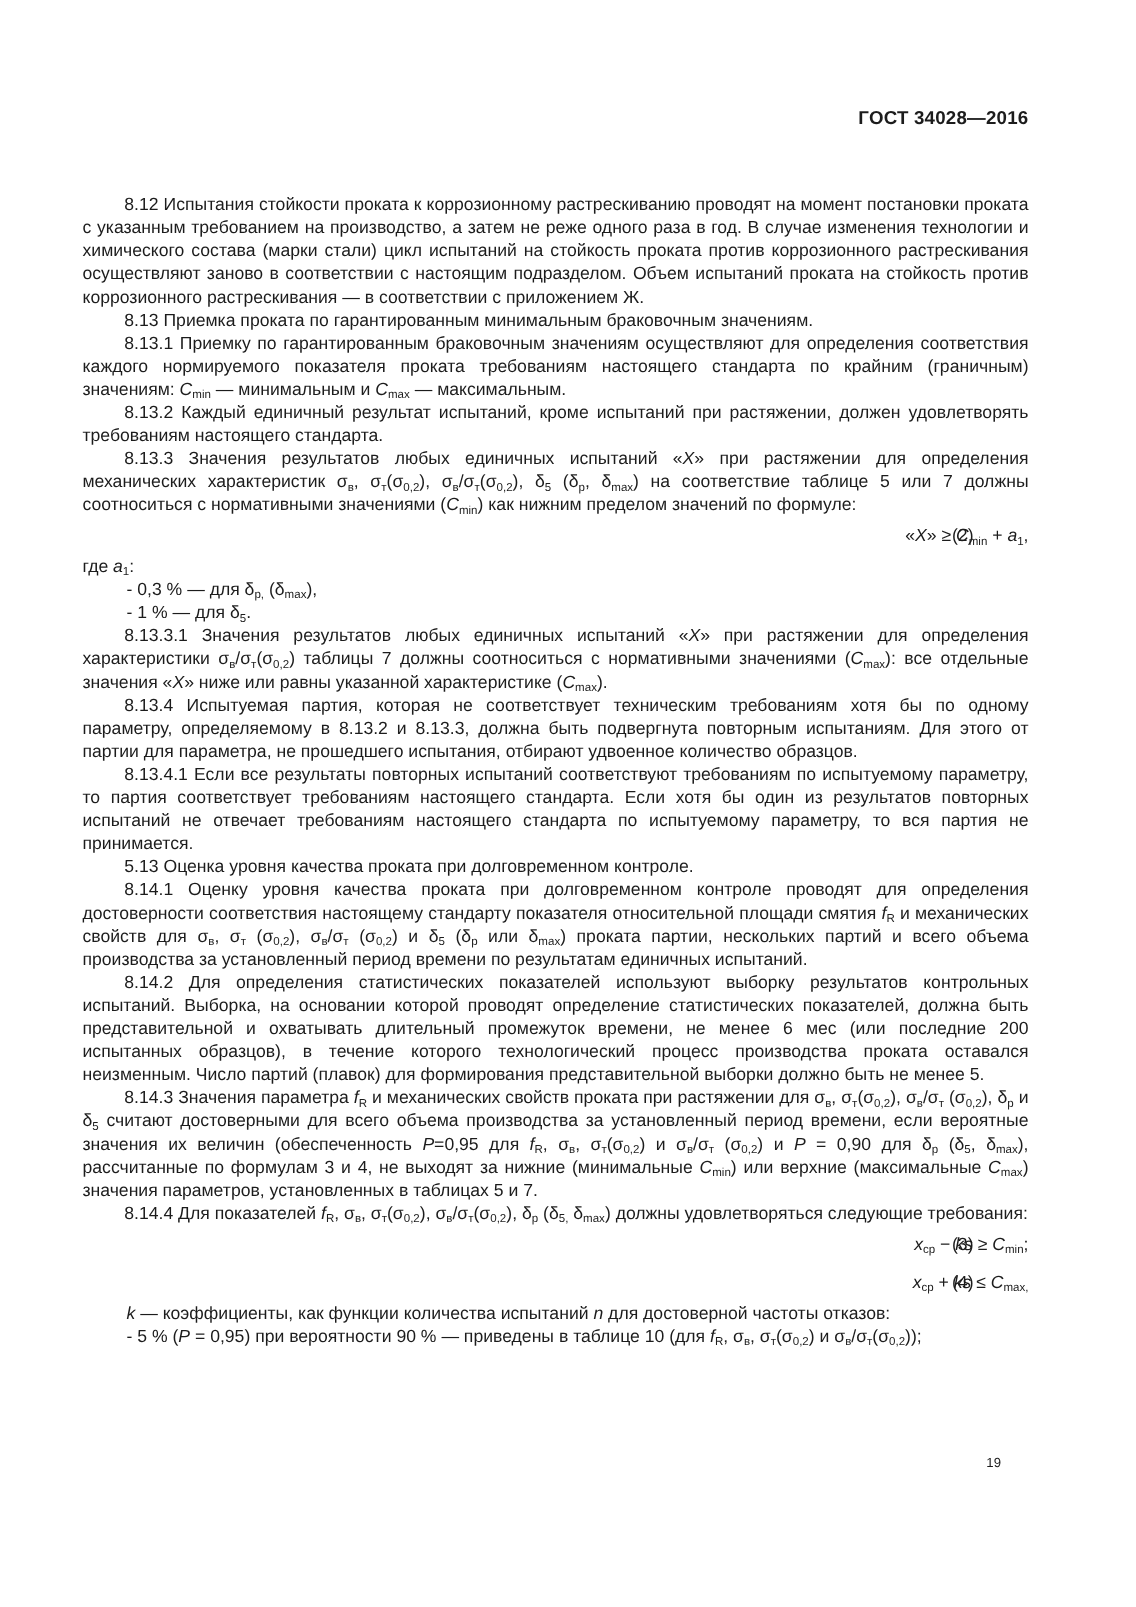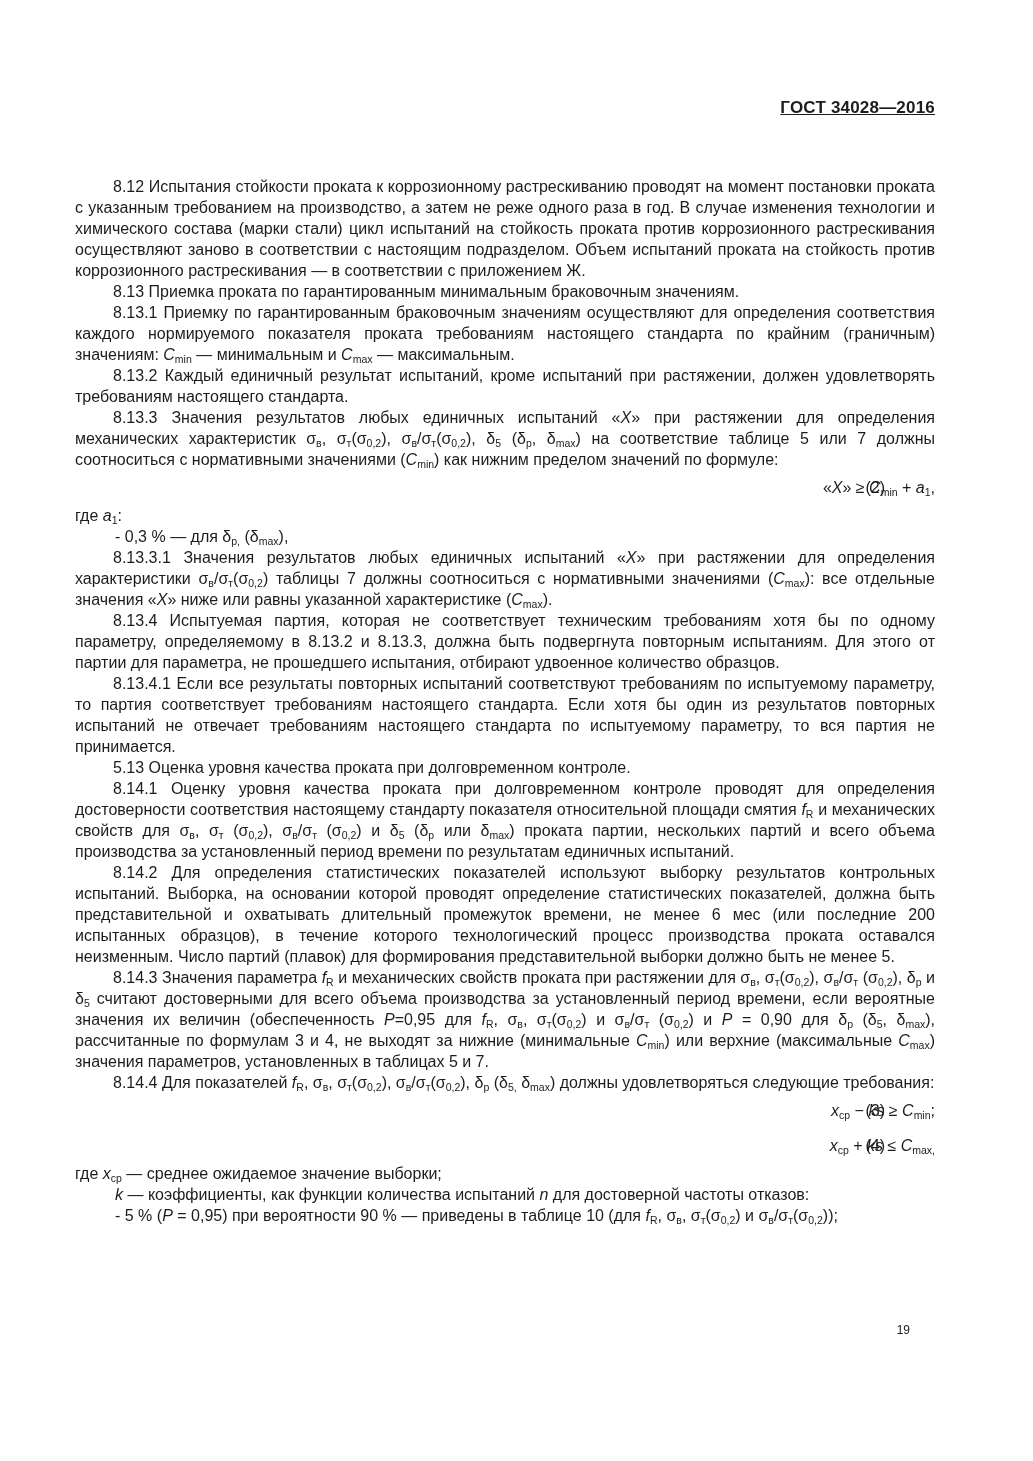--- a/index.html
+++ b/index.html
@@ -9,21 +9,20 @@
     background:#ffffff;
     font-family:"Liberation Sans", sans-serif;
     color:#1c1c1c;
     overflow:hidden;
   }
   .header{
     position:absolute;
     top:98px;right:98px;
     font-size:17px;font-weight:bold;
     letter-spacing:.2px;
-    text-decoration:underline;
   }
   .content{
     position:absolute;
     top:141px;left:75px;
     width:860px;
     font-size:16px;
     line-height:21px;
     margin-top:35px;
   }
   .para{text-align:justify;}
@@ -56,28 +55,28 @@
   <div class="header">ГОСТ 34028—2016</div>
   <div class="content" id="content">
       <div class="para indent">8.12 Испытания стойкости проката к коррозионному растрескиванию проводят на момент постановки проката с указанным требованием на производство, а затем не реже одного раза в год. В случае изменения технологии и химического состава (марки стали) цикл испытаний на стойкость проката против коррозионного растрескивания осуществляют заново в соответствии с настоящим подразделом. Объем испытаний проката на стойкость против коррозионного растрескивания — в соответствии с приложением Ж.</div>
       <div class="para indent">8.13 Приемка проката по гарантированным минимальным браковочным значениям.</div>
       <div class="para indent">8.13.1 Приемку по гарантированным браковочным значениям осуществляют для определения соответствия каждого нормируемого показателя проката требованиям настоящего стандарта по крайним (граничным) значениям: <i>C</i><sub>min</sub> — минимальным и <i>C</i><sub>max</sub> — максимальным.</div>
       <div class="para indent">8.13.2 Каждый единичный результат испытаний, кроме испытаний при растяжении, должен удовлетворять требованиям настоящего стандарта.</div>
       <div class="para indent">8.13.3 Значения результатов любых единичных испытаний «<i>X</i>» при растяжении для определения механических характеристик σ<sub>в</sub>, σ<sub>т</sub>(σ<sub>0,2</sub>), σ<sub>в</sub>/σ<sub>т</sub>(σ<sub>0,2</sub>), δ<sub>5</sub> (δ<sub>р</sub>, δ<sub>max</sub>) на соответствие таблице 5 или 7 должны соотноситься с нормативными значениями (<i>C</i><sub>min</sub>) как нижним пределом значений по формуле:</div>
       <div class="formula"><span class="expr">«<i>X</i>» ≥ <i>C</i><sub>min</sub> + <i>a</i><sub>1</sub>,</span><span class="fnum">(2)</span></div>
       <div class="para plain">где <i>a</i><sub>1</sub>:</div>
       <div class="para hang">- 0,3 % — для δ<sub>р,</sub> (δ<sub>max</sub>),</div>
+      <div class="para hang">- 1 % — для δ<sub>5</sub>.</div>
       <div class="para indent">8.13.3.1 Значения результатов любых единичных испытаний «<i>X</i>» при растяжении для определения характеристики σ<sub>в</sub>/σ<sub>т</sub>(σ<sub>0,2</sub>) таблицы 7 должны соотноситься с нормативными значениями (<i>C</i><sub>max</sub>): все отдельные значения «<i>X</i>» ниже или равны указанной характеристике (<i>C</i><sub>max</sub>).</div>
       <div class="para indent">8.13.4 Испытуемая партия, которая не соответствует техническим требованиям хотя бы по одному параметру, определяемому в 8.13.2 и 8.13.3, должна быть подвергнута повторным испытаниям. Для этого от партии для параметра, не прошедшего испытания, отбирают удвоенное количество образцов.</div>
       <div class="para indent">8.13.4.1 Если все результаты повторных испытаний соответствуют требованиям по испытуемому параметру, то партия соответствует требованиям настоящего стандарта. Если хотя бы один из результатов повторных испытаний не отвечает требованиям настоящего стандарта по испытуемому параметру, то вся партия не принимается.</div>
       <div class="para indent">5.13 Оценка уровня качества проката при долговременном контроле.</div>
       <div class="para indent">8.14.1 Оценку уровня качества проката при долговременном контроле проводят для определения достоверности соответствия настоящему стандарту показателя относительной площади смятия <i>f</i><sub>R</sub> и механических свойств для σ<sub>в</sub>, σ<sub>т</sub> (σ<sub>0,2</sub>), σ<sub>в</sub>/σ<sub>т</sub> (σ<sub>0,2</sub>) и δ<sub>5</sub> (δ<sub>р</sub> или δ<sub>max</sub>) проката партии, нескольких партий и всего объема производства за установленный период времени по результатам единичных испытаний.</div>
       <div class="para indent">8.14.2 Для определения статистических показателей используют выборку результатов контрольных испытаний. Выборка, на основании которой проводят определение статистических показателей, должна быть представительной и охватывать длительный промежуток времени, не менее 6 мес (или последние 200 испытанных образцов), в течение которого технологический процесс производства проката оставался неизменным. Число партий (плавок) для формирования представительной выборки должно быть не менее 5.</div>
       <div class="para indent">8.14.3 Значения параметра <i>f</i><sub>R</sub> и механических свойств проката при растяжении для σ<sub>в</sub>, σ<sub>т</sub>(σ<sub>0,2</sub>), σ<sub>в</sub>/σ<sub>т</sub> (σ<sub>0,2</sub>), δ<sub>р</sub> и δ<sub>5</sub> считают достоверными для всего объема производства за установленный период времени, если вероятные значения их величин (обеспеченность <i>P</i>=0,95 для <i>f</i><sub>R</sub>, σ<sub>в</sub>, σ<sub>т</sub>(σ<sub>0,2</sub>) и σ<sub>в</sub>/σ<sub>т</sub> (σ<sub>0,2</sub>) и <i>P</i> = 0,90 для δ<sub>р</sub> (δ<sub>5</sub>, δ<sub>max</sub>), рассчитанные по формулам 3 и 4, не выходят за нижние (минимальные <i>C</i><sub>min</sub>) или верхние (максимальные <i>C</i><sub>max</sub>) значения параметров, установленных в таблицах 5 и 7.</div>
       <div class="para indent">8.14.4 Для показателей <i>f</i><sub>R</sub>, σ<sub>в</sub>, σ<sub>т</sub>(σ<sub>0,2</sub>), σ<sub>в</sub>/σ<sub>т</sub>(σ<sub>0,2</sub>), δ<sub>р</sub> (δ<sub>5,</sub> δ<sub>max</sub>) должны удовлетворяться следующие требования:</div>
       <div class="formula"><span class="expr"><i>x</i><sub>ср</sub> − <i>ks</i> ≥ <i>C</i><sub>min</sub>;</span><span class="fnum">(3)</span></div>
       <div class="formula"><span class="expr"><i>x</i><sub>ср</sub> + <i>ks</i> ≤ <i>C</i><sub>max,</sub></span><span class="fnum">(4)</span></div>
-      <div class="para plain">где <i>x</i><sub>ср</sub> — среднее ожидаемое значение выборки;</div>
       <div class="para hang"><i>k</i> — коэффициенты, как функции количества испытаний <i>n</i> для достоверной частоты отказов:</div>
       <div class="para hang">- 5 % (<i>P</i> = 0,95) при вероятности 90 % — приведены в таблице 10 (для <i>f</i><sub>R</sub>, σ<sub>в</sub>, σ<sub>т</sub>(σ<sub>0,2</sub>) и σ<sub>в</sub>/σ<sub>т</sub>(σ<sub>0,2</sub>));</div>
     </div>
   <div class="footer">19</div>
 </div>
 
 </body></html>

